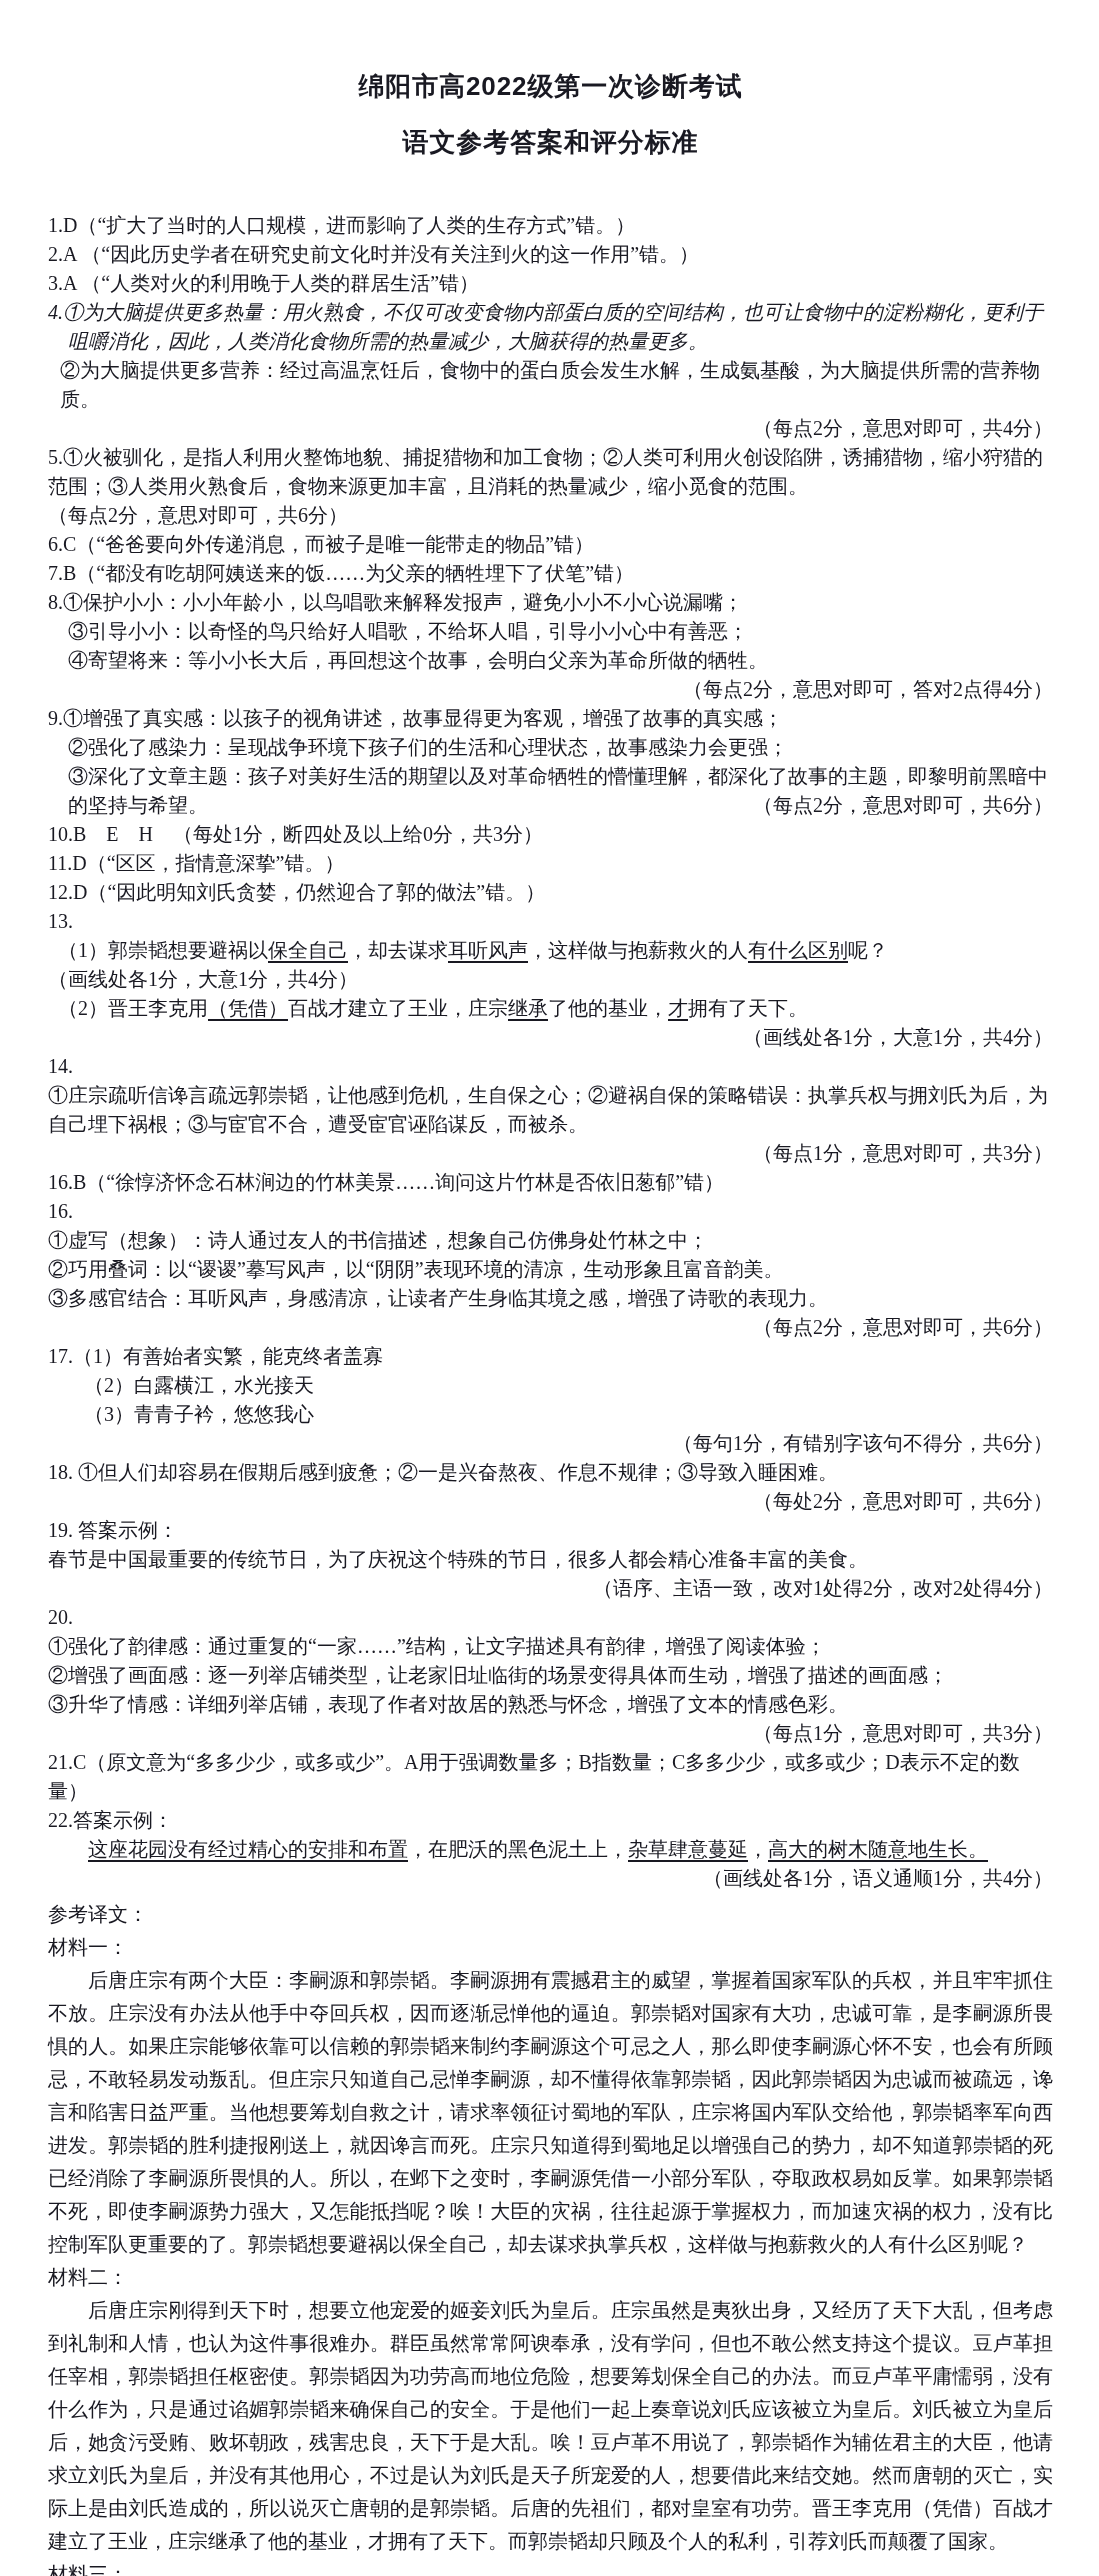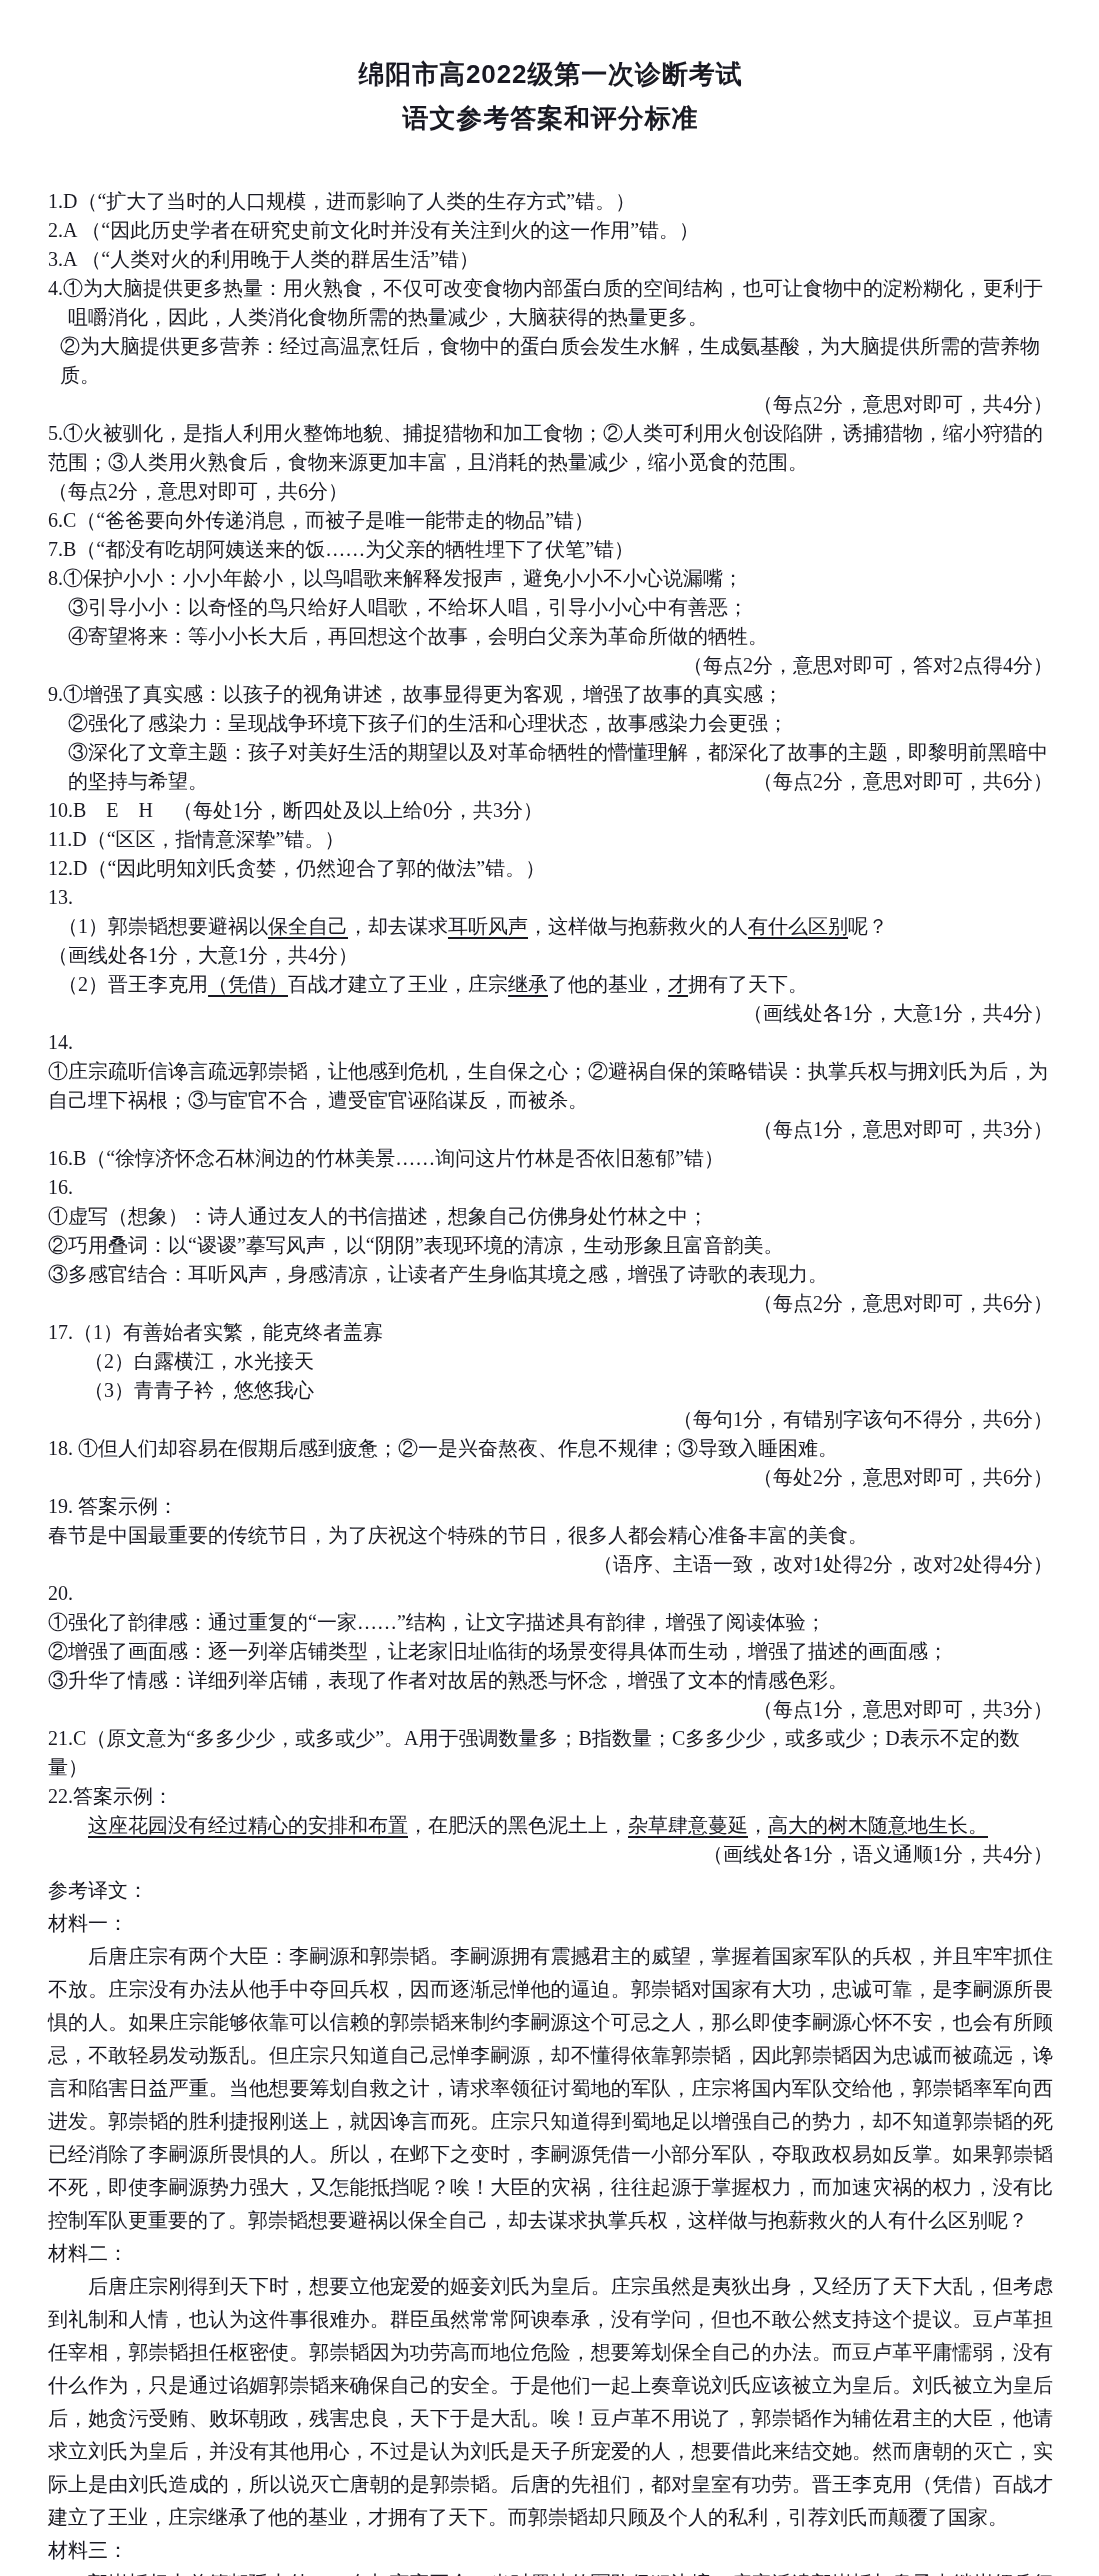--- a/index.html
+++ b/index.html
@@ -11,29 +11,29 @@
     background: #ffffff;
     color: #191922;
     font-family: "Liberation Serif", serif;
     font-size: 20px;
   }
   .title {
     text-align: center;
     font-weight: bold;
     font-size: 26px;
     line-height: 40px;
-    margin: 4px;
+    margin: 16px;
     font-family: "Liberation Sans", sans-serif;
     letter-spacing: 0.9px;
   }
   .title-block { margin-bottom: 49px; }
   .answers p, .translation p { margin: 0; clear: both; }
   .ln { line-height: 29px; }
   .right { text-align: right; }
-  .hang { padding-left: 1em; text-indent: -1em; }
+  .hang { padding-left: 1em; text-indent: -1em; font-style: italic; }
   .u { text-decoration: underline; text-underline-offset: 4.3px; }
   .fscore { float: right; }
   .translation { margin-top: 5.2px; }
   .t-heading {
     font-weight: normal;
     line-height: 33px;
     font-family: "Liberation Sans", sans-serif;
   }
   .tpara {
     line-height: 33px;

